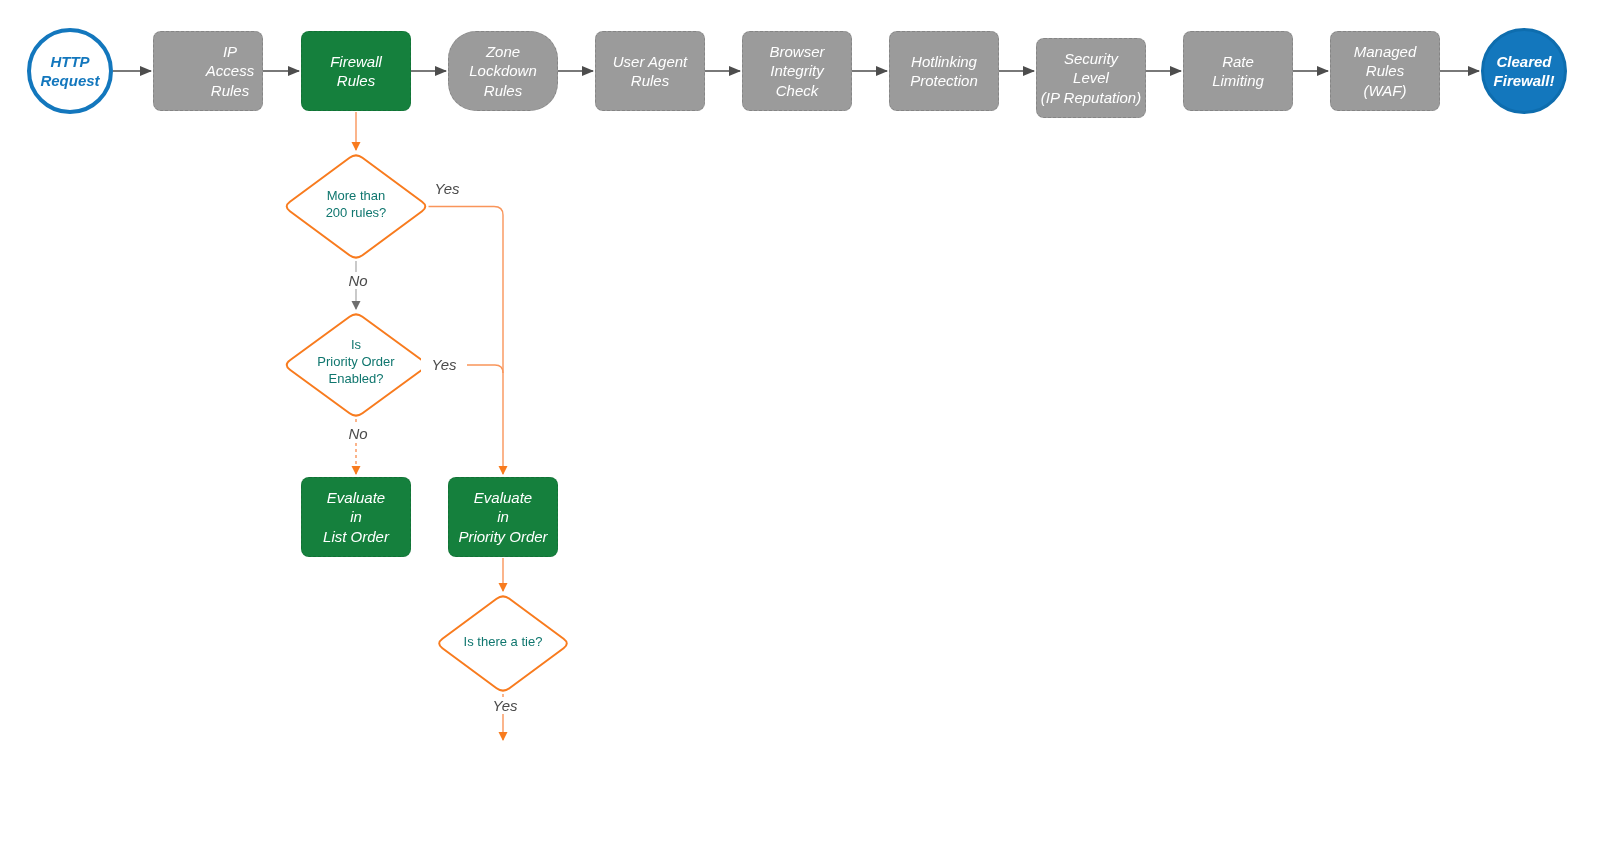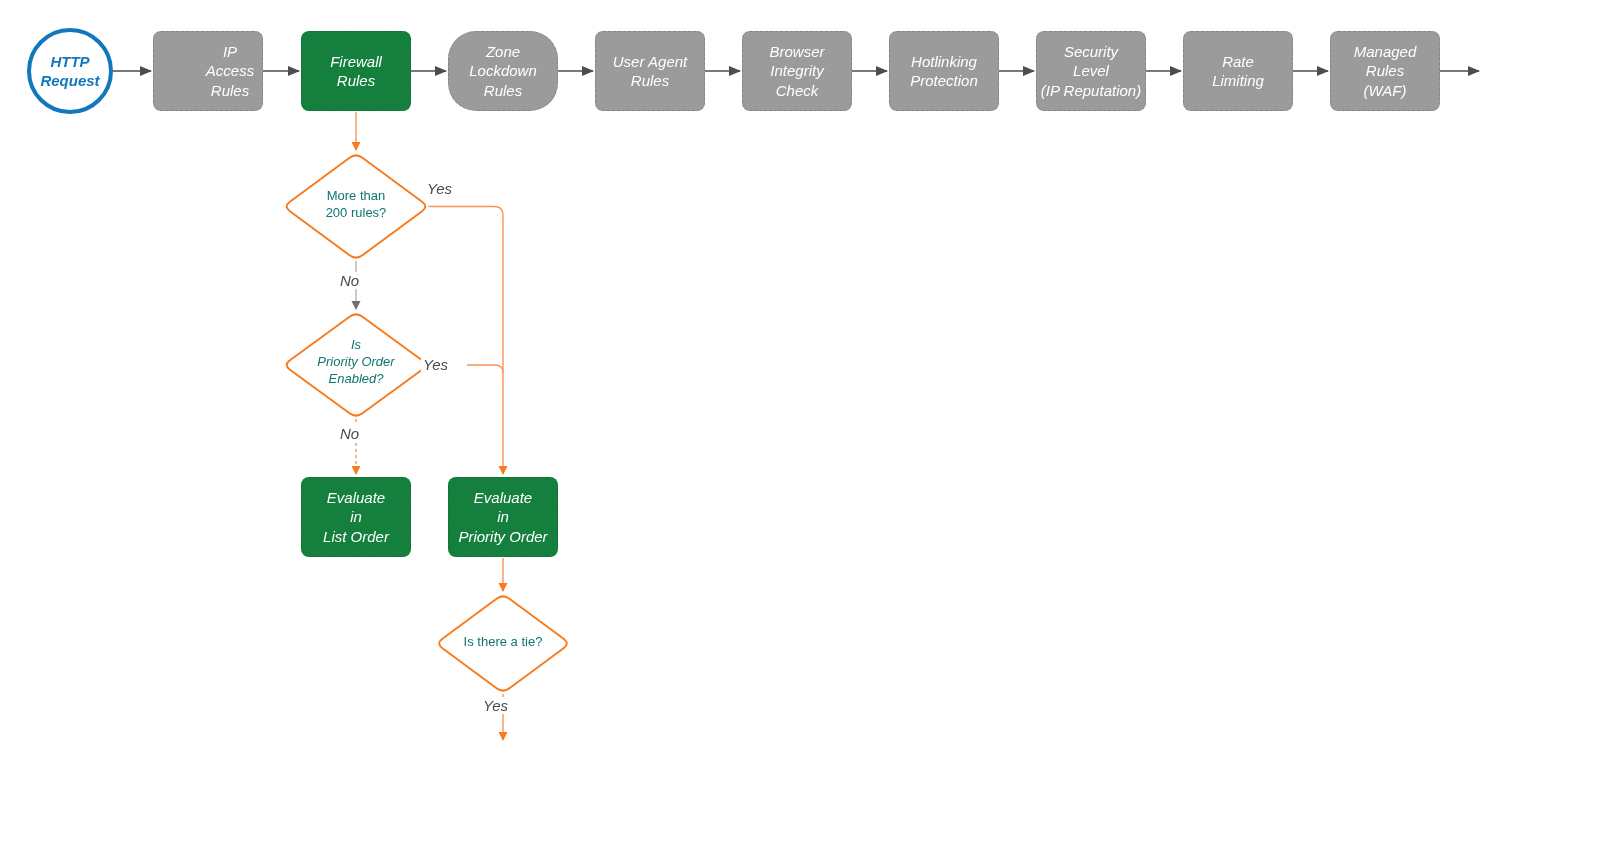--- a/index.html
+++ b/index.html
@@ -10,21 +10,21 @@
   #wires{position:absolute;left:0;top:0;width:1600px;height:858px;}
   .node{position:absolute;box-sizing:border-box;display:flex;align-items:center;justify-content:center;text-align:center;}
   .lbl{white-space:pre-line;line-height:1.28;}
   .box{width:110px;height:80px;border-radius:8px;color:#ffffff;font-style:italic;font-size:15px;}
   .box.gray{background:#9B9B9B;border:1px dashed rgba(0,0,0,0.14);}
   .box.orange{background:#15803d;border:1px dashed rgba(0,0,0,0.12);}
   .circle{width:86px;height:86px;border-radius:50%;font-weight:bold;font-style:italic;font-size:15px;}
   .circle.start{background:#ffffff;border:4px solid #1377BD;color:#1377BD;}
   .circle.end{background:#1377BD;border:3px solid #0E6DAE;color:#ffffff;}
   .dtext{position:absolute;text-align:center;color:#0f766e;font-size:13px;line-height:1.3;white-space:pre-line;}
-  .elabel{position:absolute;color:#4A4A4A;font-size:15px;font-style:italic;background:#ffffff;padding:0 2px;}
+  .elabel{position:absolute;text-align:center;color:#4A4A4A;font-size:15px;font-style:italic;background:#ffffff;padding:0 2px;}
 </style>
 </head>
 <body>
 
 <div id="canvas">
 
   <svg id="wires" viewBox="0 0 1600 858" xmlns="http://www.w3.org/2000/svg">
     <defs>
       <marker id="mDark" markerWidth="14" markerHeight="12" refX="11" refY="5" orient="auto" markerUnits="userSpaceOnUse">
         <path d="M0,0 L12,5 L0,10 Z" fill="#4D4D4D"></path>
@@ -58,20 +58,24 @@
 
     <path d="M362.44,157.75 L422.06,201.75 Q428.5,206.5 422.06,211.25 L362.44,255.25 Q356,260 349.56,255.25 L289.94,211.25 Q283.5,206.5 289.94,201.75 L349.56,157.75 Q356,153 362.44,157.75 Z" fill="#ffffff" stroke="#F87B1E" stroke-width="2"></path>
     <path d="M362.46,316.72 L422.04,360.28 Q428.5,365 422.04,369.72 L362.46,413.28 Q356,418 349.54,413.28 L289.96,369.72 Q283.5,365 289.96,360.28 L349.54,316.72 Q356,312 362.46,316.72 Z" fill="#ffffff" stroke="#F87B1E" stroke-width="2"></path>
     <path d="M509.43,598.75 L563.57,638.75 Q570,643.5 563.57,648.25 L509.43,688.25 Q503,693 496.57,688.25 L442.43,648.25 Q436,643.5 442.43,638.75 L496.57,598.75 Q503,594 509.43,598.75 Z" fill="#ffffff" stroke="#F87B1E" stroke-width="2"></path>
   </svg>
 
   <div class="node circle start" style="left:27px;top:28px;">
     <span class="lbl">HTTP
 Request</span>
   </div>
+  <div class="node circle end" style="left:1481px;top:28px;">
+    <span class="lbl">Cleared
+Firewall!</span>
+  </div>
 
   <div class="node box gray" style="left:153px;top:31px;padding-left:44px;">
     <span class="lbl">IP Access
 Rules</span>
   </div>
   <div class="node box orange" style="left:301px;top:31px;">
     <span class="lbl">Firewall
 Rules</span>
   </div>
   <div class="node box gray" style="left:448px;top:31px;border-radius:28px;">
@@ -85,38 +89,38 @@
   </div>
   <div class="node box gray" style="left:742px;top:31px;">
     <span class="lbl">Browser
 Integrity
 Check</span>
   </div>
   <div class="node box gray" style="left:889px;top:31px;">
     <span class="lbl">Hotlinking
 Protection</span>
   </div>
-  <div class="node box gray" style="left:1036px;top:31px;">
+  <div class="node box gray" style="left:1036px;top:38px;">
     <span class="lbl">Security
 Level
 (IP Reputation)</span>
   </div>
   <div class="node box gray" style="left:1183px;top:31px;">
     <span class="lbl">Rate
 Limiting</span>
   </div>
   <div class="node box gray" style="left:1330px;top:31px;">
     <span class="lbl">Managed
 Rules
 (WAF)</span>
   </div>
 
   <div class="dtext" style="left:296px;top:188px;width:120px;">More than
 200 rules?</div>
-  <div class="dtext" style="left:286px;top:337px;width:140px;font-style:italic;">Is
+  <div class="dtext" style="left:286px;top:337px;width:140px;">Is
 Priority Order
 Enabled?</div>
   <div class="dtext" style="left:433px;top:634px;width:140px;">Is there a tie?</div>
 
   <div class="node box orange" style="left:301px;top:477px;">
     <span class="lbl">Evaluate
 in
 List Order</span>
   </div>
   <div class="node box orange" style="left:448px;top:477px;">

